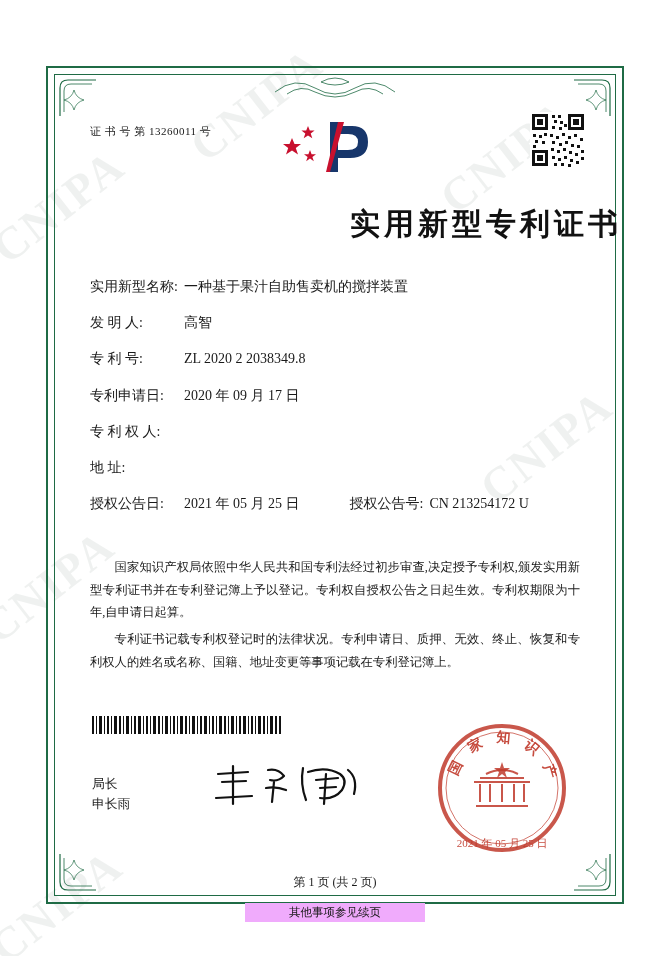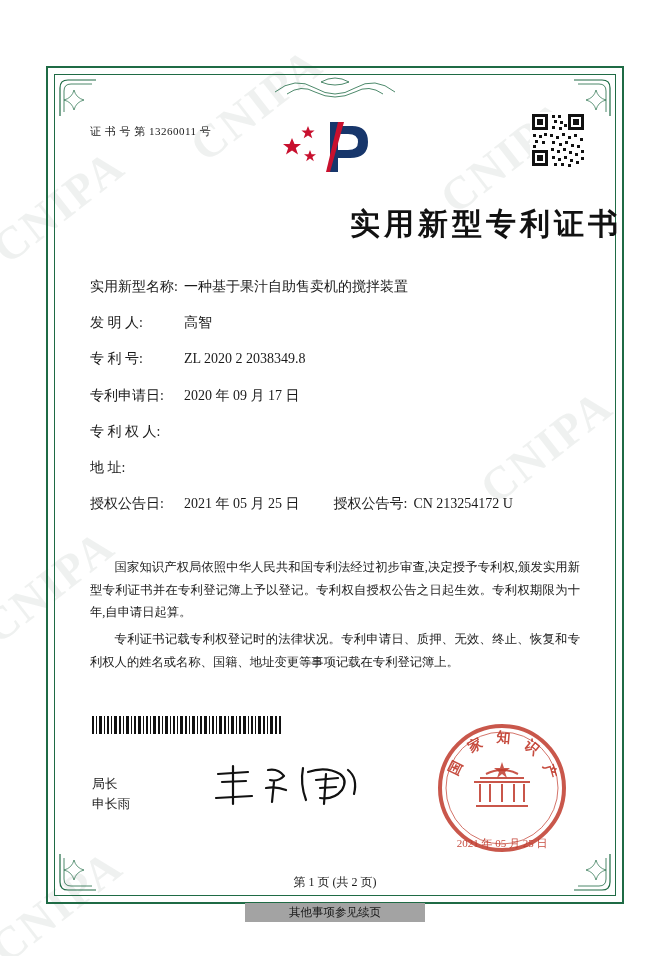--- a/index.html
+++ b/index.html
@@ -133,21 +133,21 @@
     width: 84px;
     flex: none;
     letter-spacing: 0px;
     white-space: nowrap;
   }
   .fsep { width: 10px; flex: none; }
   .fvalue { flex: 1; }
   .fvalue .cont { display: block; }
   .frow.dual .fvalue { flex: none; }
   .dual-second {
-    margin-left: 34px;
+    margin-left: 50px;
     display: flex;
   }
   .dual-second .flabel2 { white-space: nowrap; }
 
   
   .paras {
     position: absolute;
     left: 42px;
     right: 42px;
     top: 488px;
@@ -217,21 +217,21 @@
     font-family: "Liberation Serif", "DejaVu Serif", serif;
     font-size: 12px;
   }
   .footnote {
     position: absolute;
     left: 50%;
     transform: translateX(-50%);
     top: 903px;
     width: 180px;
     text-align: center;
-    background: #a3a3a3;
+    background: #f0abfc;
     font-family: "Liberation Serif", "DejaVu Serif", serif;
     font-size: 11.5px;
     color: #1a1a1a;
     z-index: 4;
     padding: 2px 0;
   }
 </style>
 </head>
 <body>
 

